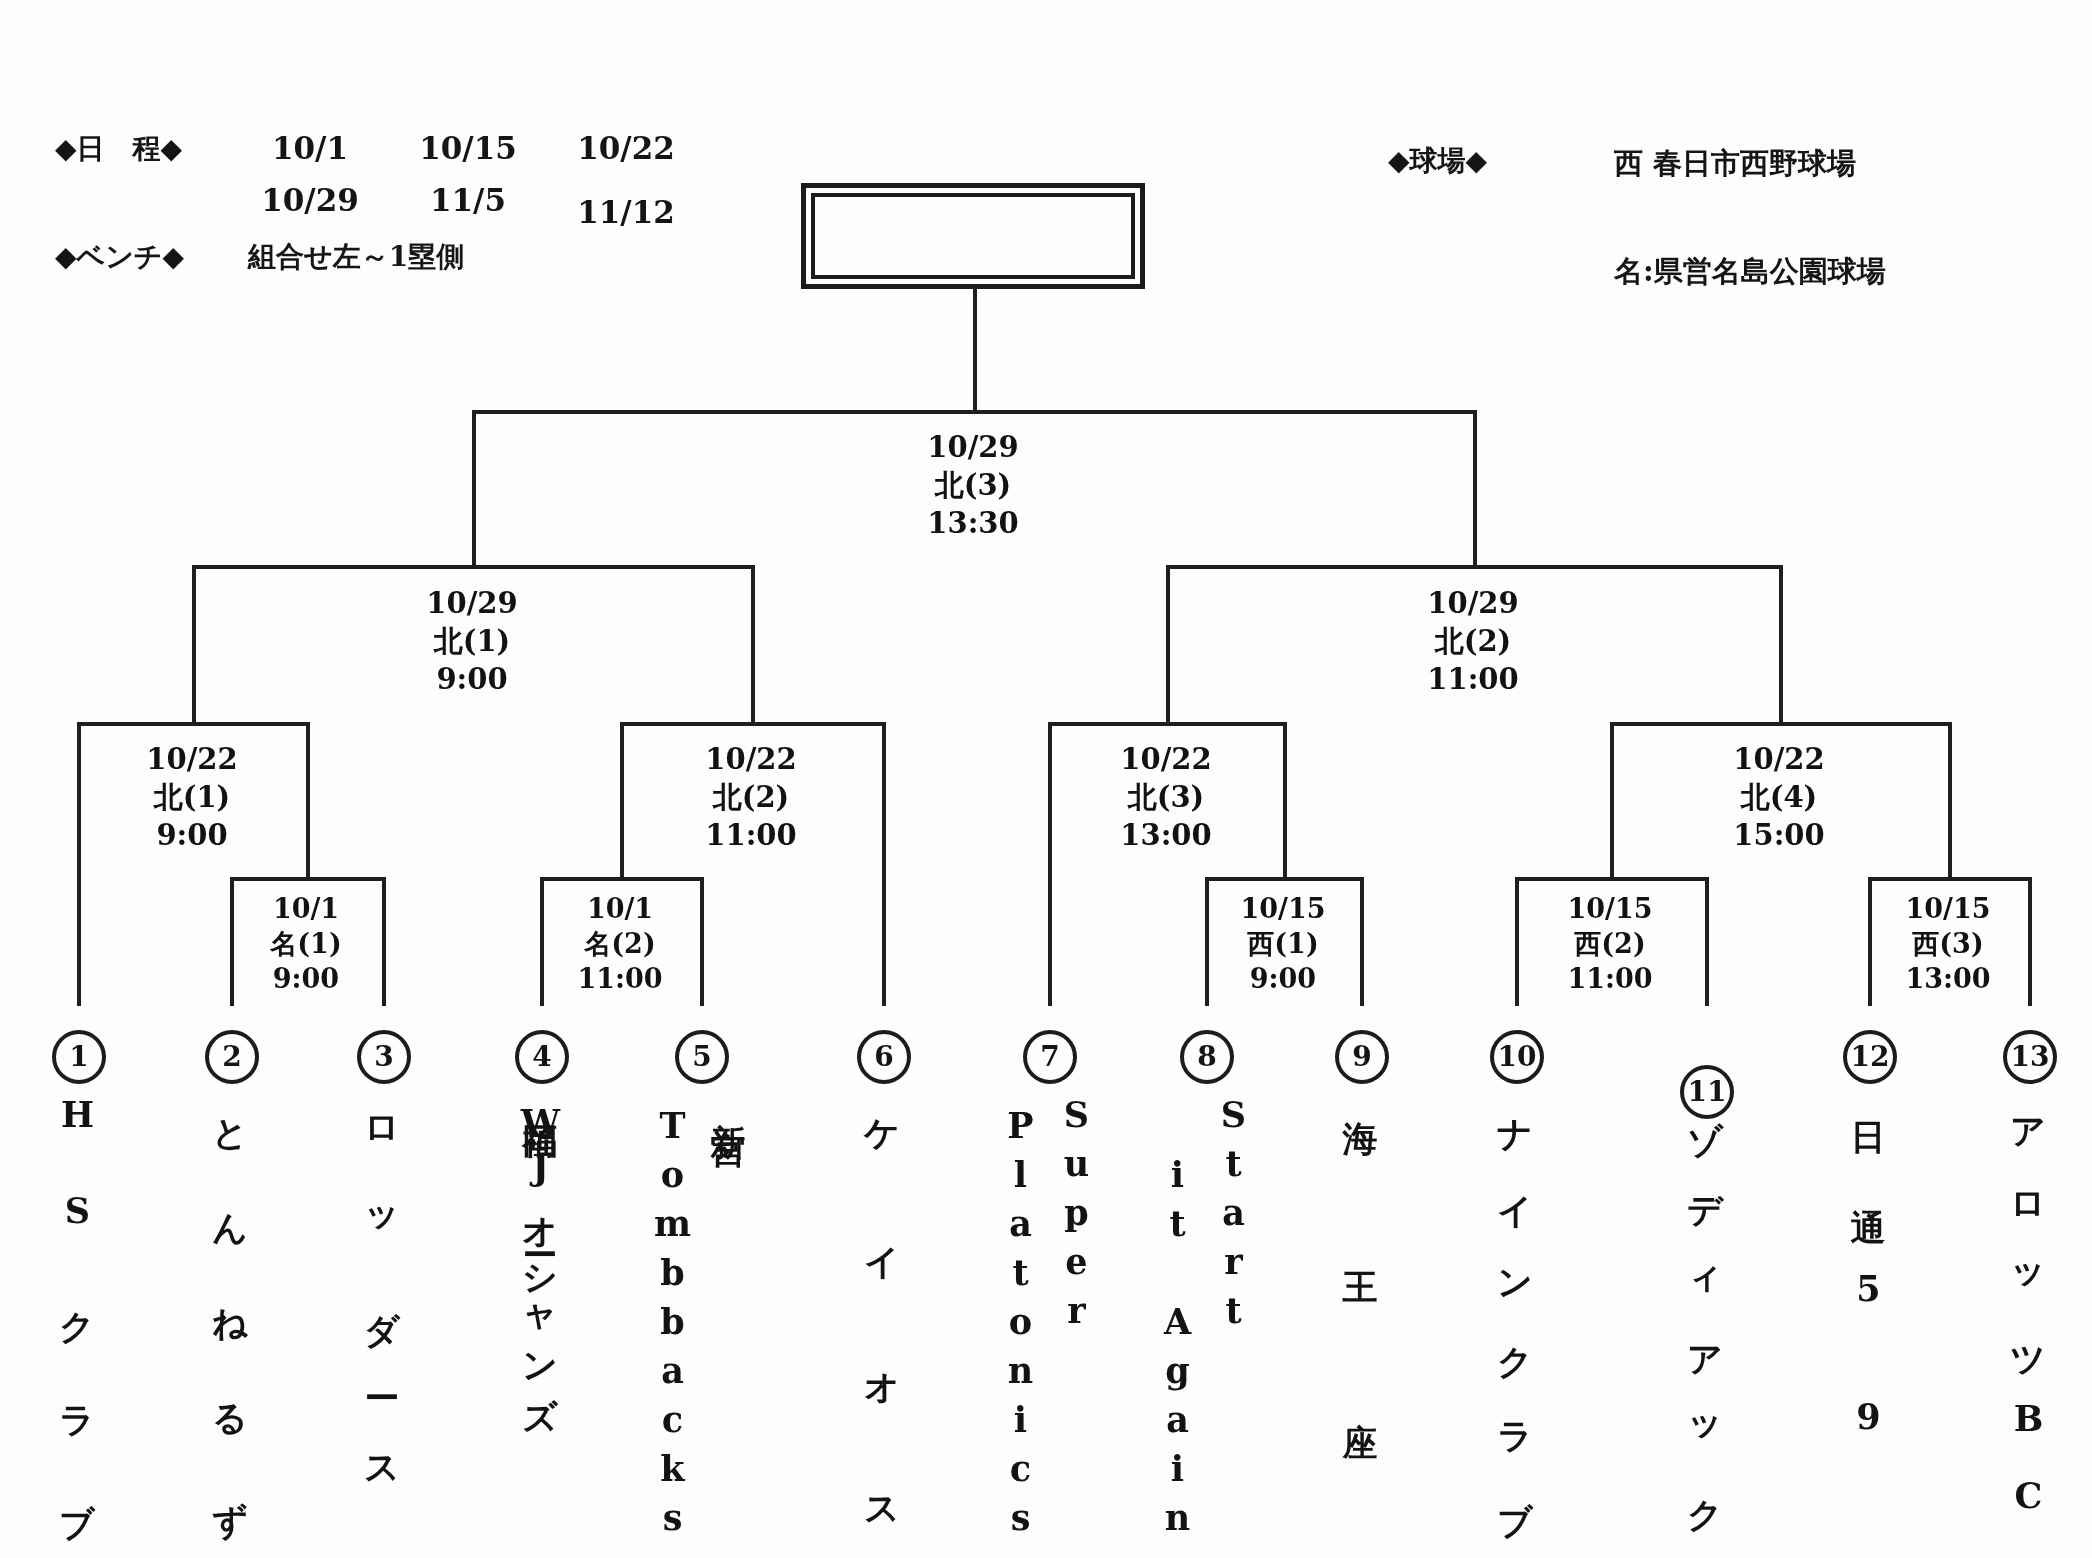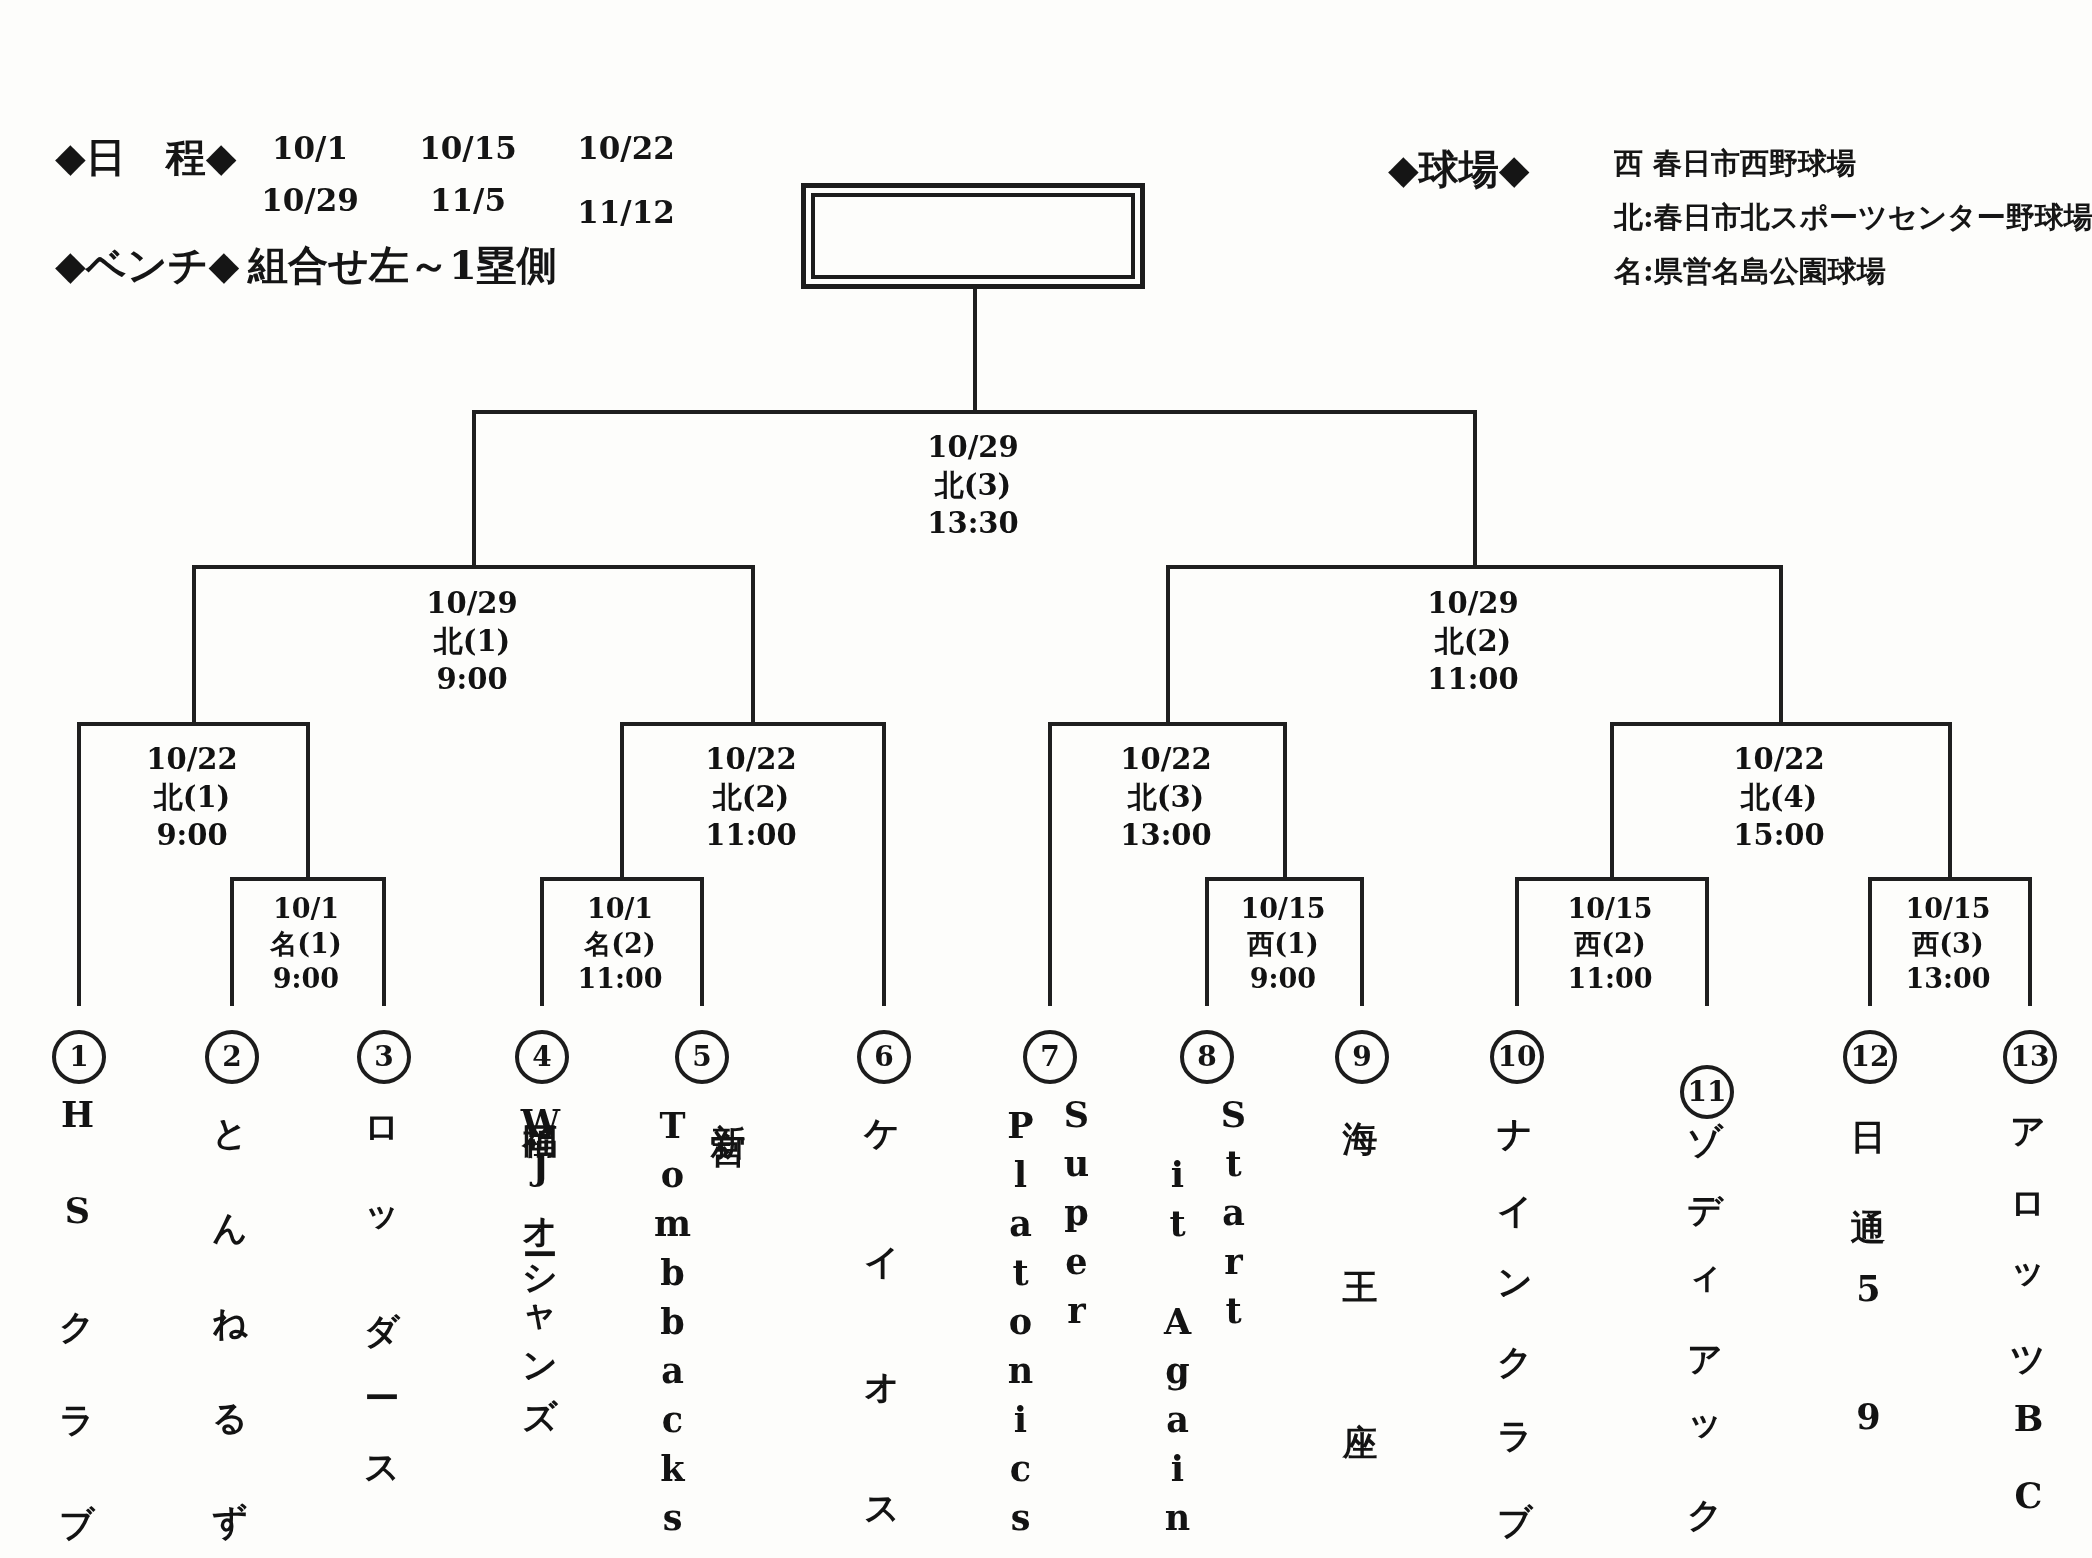--- a/index.html
+++ b/index.html
@@ -6,21 +6,21 @@
   #page{
     position:relative;width:2092px;height:1558px;margin:0 auto;
     background:#fdfdfb;color:#151515;overflow:hidden;
     font-family:"DejaVu Serif","Liberation Serif",serif;
   }
   #title{
     position:absolute;top:24px;left:0;width:100%;text-align:center;
     font-size:47px;font-weight:bold;letter-spacing:1px;color:#141414;
     font-family:"DejaVu Sans","Liberation Sans",sans-serif;
   }
-  .info-label{position:absolute;font-size:40px;font-weight:bold;white-space:nowrap;}
+  .info-label{position:absolute;font-size:28px;font-weight:bold;white-space:nowrap;}
   .date-cell{position:absolute;width:140px;text-align:center;font-size:31px;font-weight:bold;}
   .venue-line{position:absolute;font-size:29px;font-weight:bold;white-space:nowrap;margin-left:36px;}
   #champion-box{
     position:absolute;left:801px;top:183px;width:344px;height:106px;
     border:5px solid #1c1c1c;box-sizing:border-box;padding:5px;background:#fdfdfb;
   }
   #champion-box .inner{width:100%;height:100%;border:4px solid #1c1c1c;box-sizing:border-box;}
   .line{position:absolute;background:#1f1f1f;}
   .match-label{
     position:absolute;width:220px;margin-left:-110px;text-align:center;
@@ -54,21 +54,20 @@
   <div class="date-cell" style="left:398px;top:130px;">10/15</div>
   <div class="date-cell" style="left:556px;top:130px;">10/22</div>
   <div class="date-cell" style="left:240px;top:182px;">10/29</div>
   <div class="date-cell" style="left:398px;top:182px;">11/5</div>
   <div class="date-cell" style="left:556px;top:194px;">11/12</div>
   <div class="info-label" style="left:55px;top:238px;">◆ベンチ◆</div>
   <div class="info-label" style="left:248px;top:238px;">組合せ左～1塁側</div>
 
   <div class="info-label" style="left:1388px;top:142px;">◆球場◆</div>
   <div class="venue-line" style="left:1578px;top:144px;">西 春日市西野球場</div>
-  <div class="venue-line" style="left:1578px;top:198px;">北:春日市北スポーツセンター野球場</div>
   <div class="venue-line" style="left:1578px;top:252px;">名:県営名島公園球場</div>
 
   <div id="champion-box">
     <div class="inner"></div>
   </div>
 
   <div id="bracket">
       <div class="line" style="left: 973px; top: 289px; width: 4px; height: 121px;"></div>
       <div class="line" style="left: 472px; top: 410px; width: 1005px; height: 4px;"></div>
       <div class="line" style="left: 472px; top: 410px; width: 4px; height: 155px;"></div>

